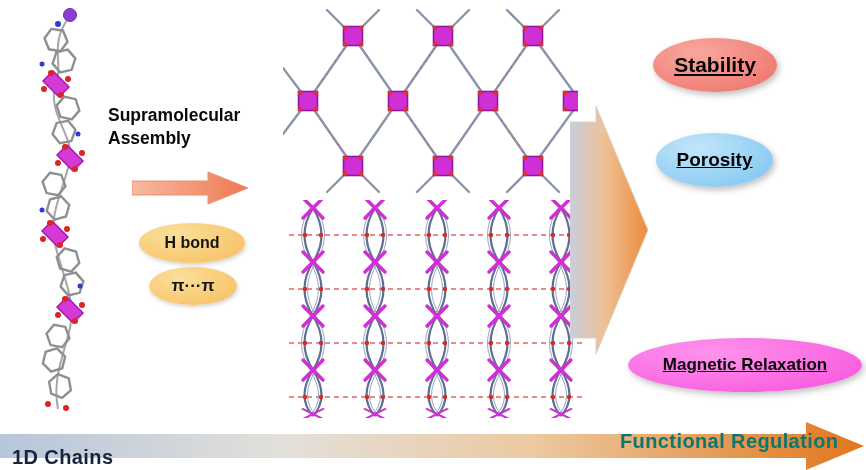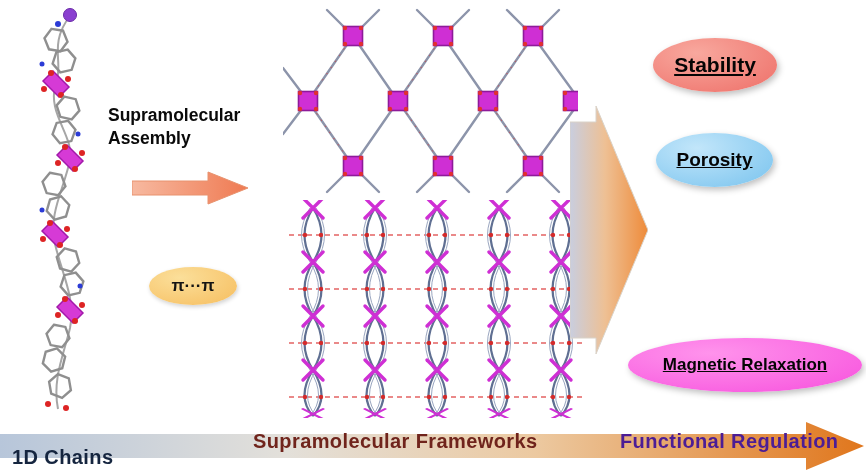--- a/index.html
+++ b/index.html
@@ -39,21 +39,21 @@
   .e-anisotropy{left:633px;top:240px;width:229px;height:52px;font-size:17px;
     background:radial-gradient(ellipse at 35% 28%, #c7a5da, #a87cc2);}
   .e-relaxation{left:628px;top:338px;width:234px;height:54px;font-size:17px;
     background:radial-gradient(ellipse at 35% 28%, #ff93ec, #f750dd);align-items:center;}
 
   .banner-label{
     position:absolute;top:430px;font-weight:bold;font-size:20px;letter-spacing:.4px;
   }
   .bl-left{left:12px;color:#15253f;margin-top:16px;}
   .bl-middle{left:253px;color:#70241c;}
-  .bl-right{left:620px;color:#4c1d95;}
+  .bl-right{left:620px;color:#0f766e;}
 </style>
 </head>
 <body>
 
 <div id="canvas">
 
   <svg class="abs" style="left:8px;top:4px;" width="105" height="415" viewBox="0 0 105 415">
     <defs>
       <g id="ring">
         <polygon points="0,-12 10,-6 10,6 0,12 -10,6 -10,-6" fill="none" stroke="#8f8f8f" stroke-width="2.4"></polygon>
@@ -100,20 +100,23 @@
   <svg class="abs" style="left:132px;top:170px;" width="118" height="36" viewBox="0 0 118 36">
     <defs>
       <linearGradient id="asgrad" x1="0" y1="0" x2="1" y2="0">
         <stop offset="0" stop-color="#f7b9a0"></stop>
         <stop offset="1" stop-color="#ef7a52"></stop>
       </linearGradient>
     </defs>
     <polygon points="0,11 76,11 76,2 116,18 76,34 76,25 0,25" fill="url(#asgrad)" stroke="#e8926e" stroke-width="1" stroke-linejoin="round"></polygon>
   </svg>
 
+  <div class="pill pill-hbond">
+    <span>H bond</span>
+  </div>
   <div class="pill pill-pipi">
     <span>π···π</span>
   </div>
 
   <svg class="abs" style="left:283px;top:6px;" width="295" height="190" viewBox="0 0 295 190">
     <defs>
       <g id="sq">
         <rect x="-9.5" y="-9.5" width="19" height="19" fill="#cf2fd4" stroke="#8e1a99" stroke-width="1.6"></rect>
         <circle cx="-8" cy="-8" r="2.2" fill="#e03030"></circle>
         <circle cx="8" cy="-8" r="2.2" fill="#e03030"></circle>
@@ -240,16 +243,15 @@
       <linearGradient id="bangrad" x1="0" y1="0" x2="1" y2="0">
         <stop offset="0" stop-color="#b7c6da"></stop>
         <stop offset="0.33" stop-color="#e3e0da"></stop>
         <stop offset="0.62" stop-color="#ecc9a0"></stop>
         <stop offset="1" stop-color="#e0761c"></stop>
       </linearGradient>
     </defs>
     <polygon points="0,16 806,16 806,4 864,28 806,52 806,40 0,40" fill="url(#bangrad)"></polygon>
   </svg>
   <span class="banner-label bl-left">1D Chains</span>
-  <span class="banner-label bl-middle">Supramolecular Frameworks</span>
   <span class="banner-label bl-right">Functional Regulation</span>
 
 </div>
 
 </body></html>

